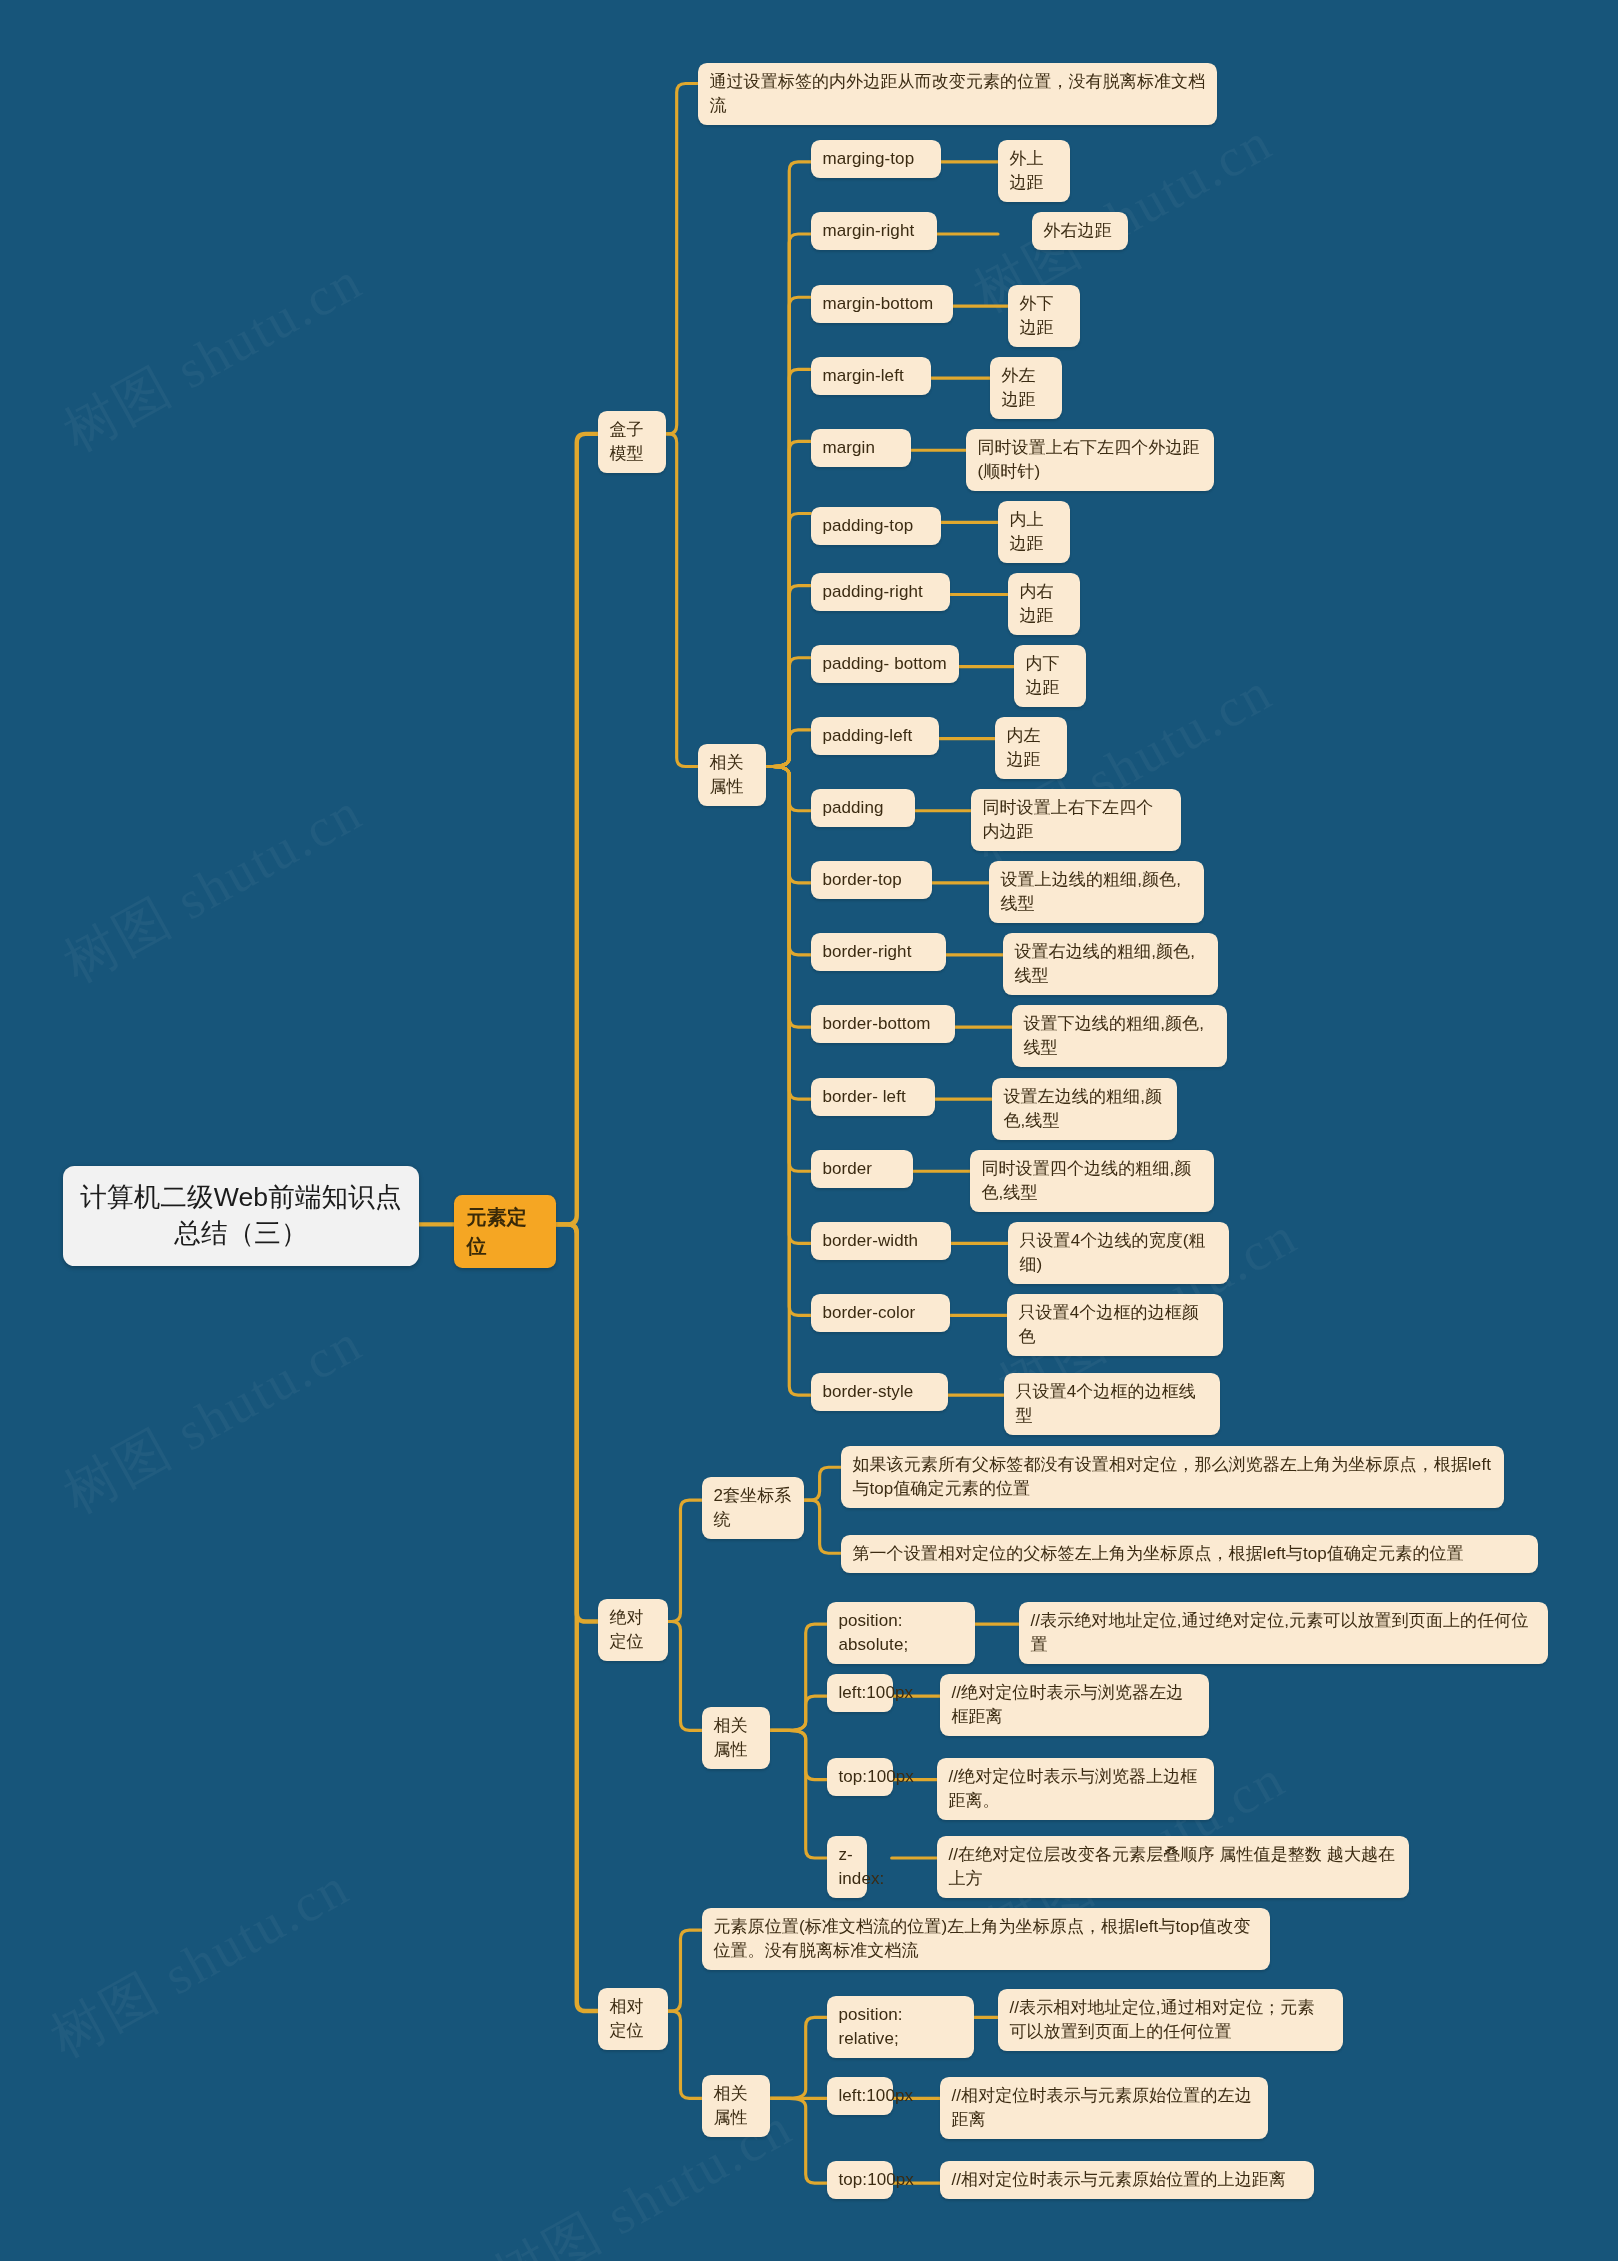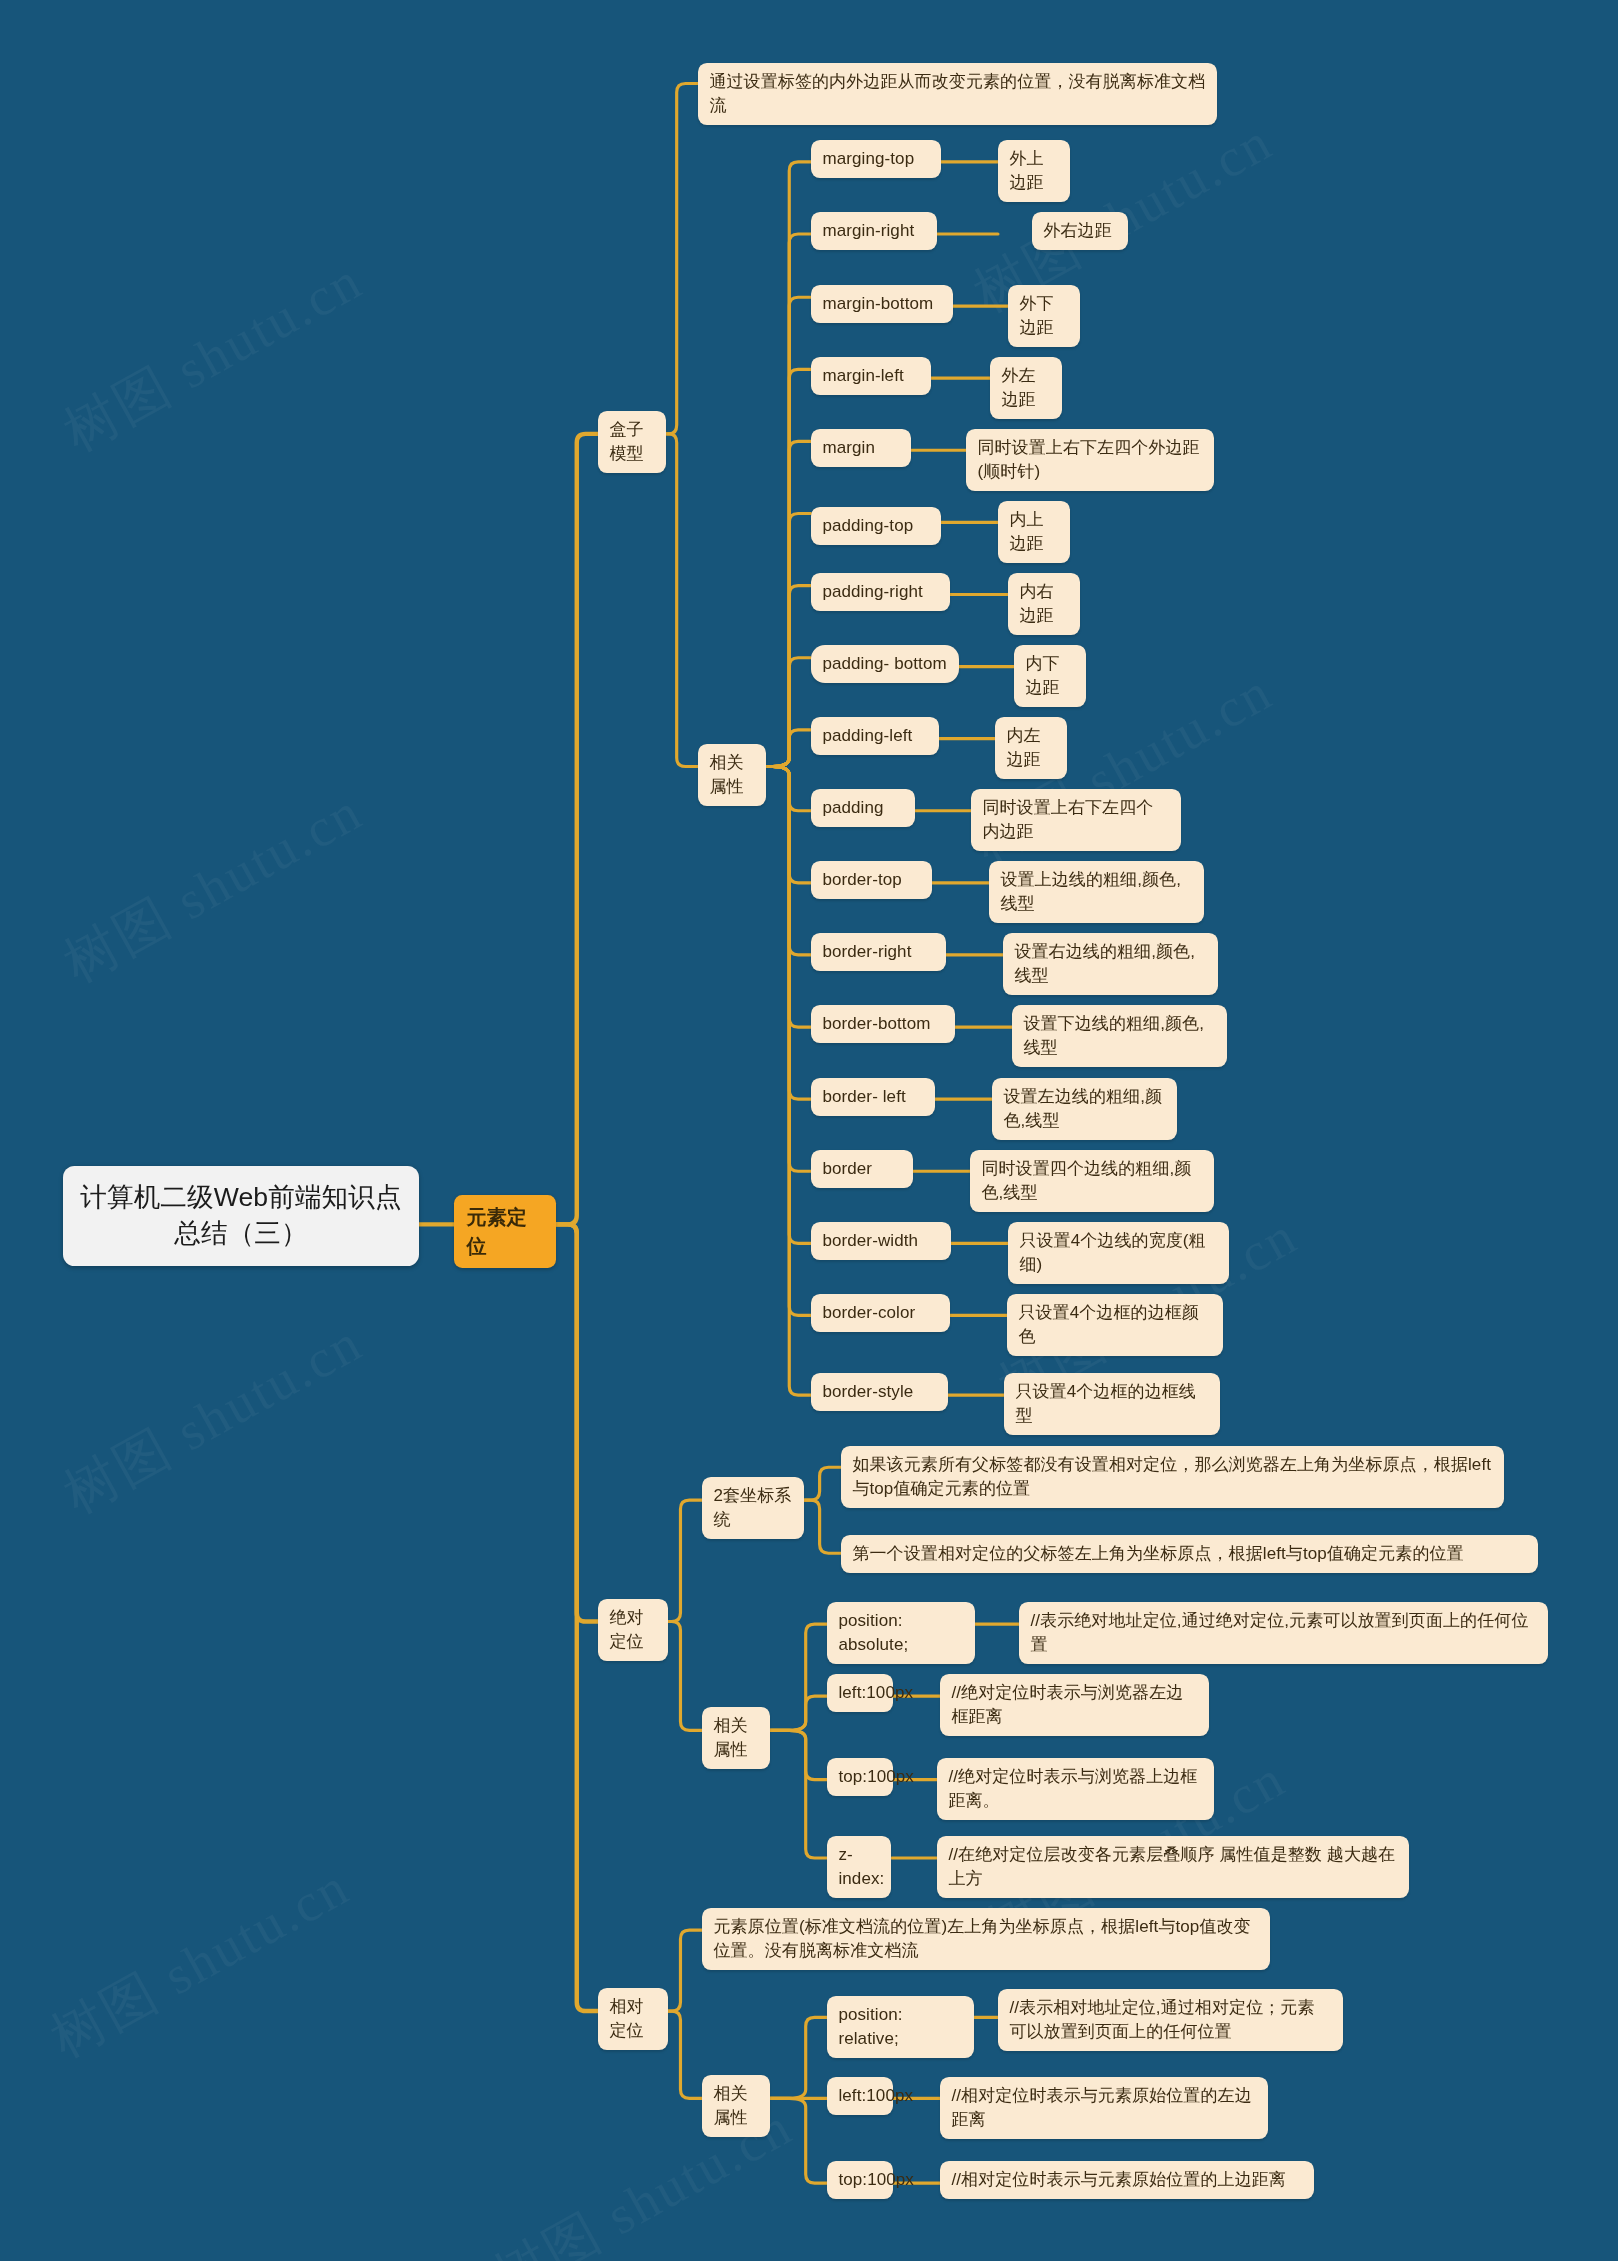--- a/index.html
+++ b/index.html
@@ -190,21 +190,21 @@
 
   <div class="node" style="left:811px;top:429px;width:100px;">margin</div>
   <div class="node cn" style="left:966px;top:429px;width:248px;">同时设置上右下左四个外边距 (顺时针)</div>
 
   <div class="node" style="left:811px;top:501px;width:130px;margin-top:6px;">padding-top</div>
   <div class="node cn" style="left:998px;top:501px;width:72px;">内上边距</div>
 
   <div class="node" style="left:811px;top:573px;width:139px;">padding-right</div>
   <div class="node cn" style="left:1008px;top:573px;width:72px;">内右边距</div>
 
-  <div class="node" style="left:811px;top:645px;width:148px;border-radius:14px;">padding- bottom</div>
+  <div class="node" style="left:811px;top:645px;width:148px;">padding- bottom</div>
   <div class="node cn" style="left:1014px;top:645px;width:72px;">内下边距</div>
 
   <div class="node" style="left:811px;top:717px;width:128px;">padding-left</div>
   <div class="node cn" style="left:995px;top:717px;width:72px;">内左边距</div>
 
   <div class="node" style="left:811px;top:789px;width:104px;">padding</div>
   <div class="node cn" style="left:971px;top:789px;width:210px;">同时设置上右下左四个内边距</div>
 
   <div class="node" style="left:811px;top:861px;width:121px;">border-top</div>
   <div class="node cn" style="left:989px;top:861px;width:215px;">设置上边线的粗细,颜色,线型</div>
@@ -242,21 +242,21 @@
 
   <div class="node" style="left:827px;top:1602px;width:148px;">position: absolute;</div>
   <div class="node cn" style="left:1019px;top:1602px;width:529px;">//表示绝对地址定位,通过绝对定位,元素可以放置到页面上的任何位置</div>
 
   <div class="node" style="left:827px;top:1674px;width:66px;">left:100px</div>
   <div class="node cn" style="left:940px;top:1674px;width:269px;">//绝对定位时表示与浏览器左边框距离</div>
 
   <div class="node" style="left:827px;top:1758px;width:66px;">top:100px</div>
   <div class="node cn" style="left:937px;top:1758px;width:277px;">//绝对定位时表示与浏览器上边框距离。</div>
 
-  <div class="node" style="left:827px;top:1836px;width:64px;">z-index:</div>
+  <div class="node" style="left:827px;top:1836px;width:40px;">z-index:</div>
   <div class="node cn" style="left:937px;top:1836px;width:472px;">//在绝对定位层改变各元素层叠顺序 属性值是整数 越大越在上方</div>
 
   <div class="node cn lvl2" style="left:598px;top:1988px;width:70px;justify-content:center;">相对定位</div>
 
   <div class="node cn multi" style="left:702px;top:1908px;width:568px;">元素原位置(标准文档流的位置)左上角为坐标原点，根据left与top值改变位置。没有脱离标准文档流</div>
 
   <div class="node cn lvl2" style="left:702px;top:2075px;width:68px;justify-content:center;">相关属性</div>
 
   <div class="node" style="left:827px;top:1996px;width:147px;">position: relative;</div>
   <div class="node cn multi" style="left:998px;top:1989px;width:345px;">//表示相对地址定位,通过相对定位；元素可以放置到页面上的任何位置</div>

